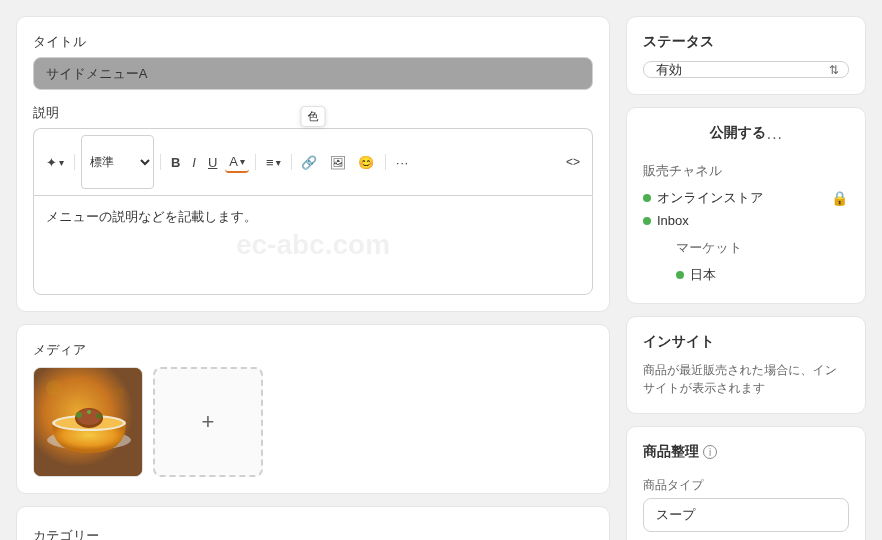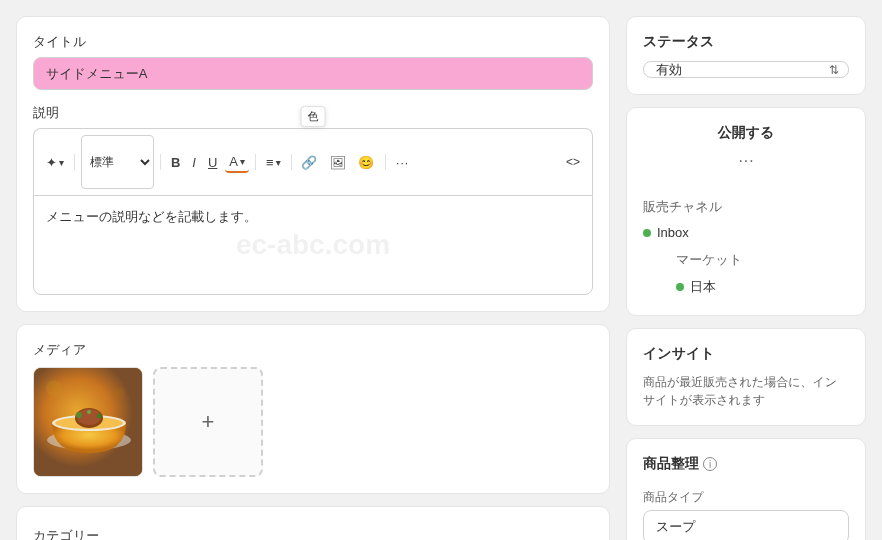--- a/index.html
+++ b/index.html
@@ -40,21 +40,21 @@
       font-weight: 500;
     }
     .text-input {
       width: 100%;
       border: 1px solid #d1d1d1;
       border-radius: 8px;
       padding: 8px 12px;
       font-size: 13px;
       color: #333;
       outline: none;
-      background: #f9a8d4;
+      background: #a3a3a3;
     }
     .editor-container {
       margin-top: 14px;
     }
     .editor-label {
       font-size: 13px;
       color: #333;
       margin-bottom: 6px;
       font-weight: 500;
     }
@@ -198,22 +198,21 @@
       top: 50%;
       transform: translateY(-50%);
       pointer-events: none;
       color: #666;
       font-size: 12px;
     }
     .publish-header {
       display: flex;
       justify-content: center;
       align-items: center;
-      margin-bottom: 28px;
-      flex-direction: column;
+      margin-bottom: 10px;
     }
     .publish-dots {
       color: #666;
       font-size: 16px;
       cursor: pointer;
     }
     .section-subtitle {
       font-size: 13px;
       color: #666;
       margin-bottom: 6px;
@@ -431,20 +430,27 @@
     <div class="card">
       <div class="publish-header">
         <div class="side-card-title">公開する</div>
         <div class="publish-dots">···</div>
       </div>
       <div class="section-subtitle">販売チャネル</div>
       <div>
         <div class="channel-item">
           <div class="channel-left">
             <div class="dot"></div>
+            <span class="channel-name">オンラインストア</span>
+          </div>
+          <span class="lock-icon">🔒</span>
+        </div>
+        <div class="channel-item">
+          <div class="channel-left">
+            <div class="dot"></div>
             <span class="channel-name">Inbox</span>
           </div>
         </div>
       </div>
       <div class="market-section">
         <div class="section-subtitle">マーケット</div>
         <div class="channel-item">
           <div class="channel-left">
             <div class="dot"></div>
             <span class="channel-name">日本</span>

